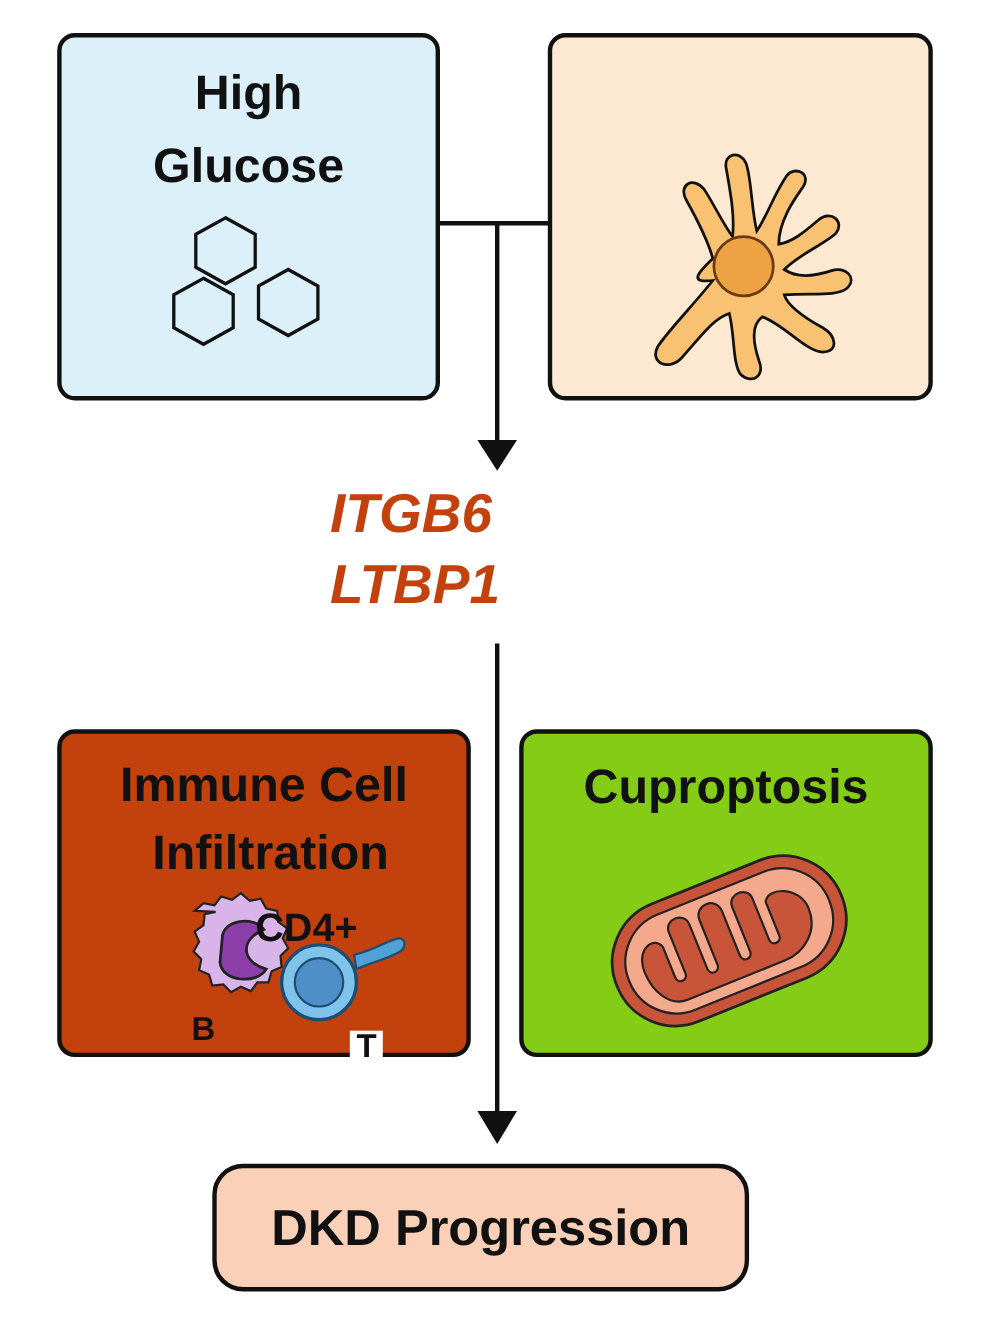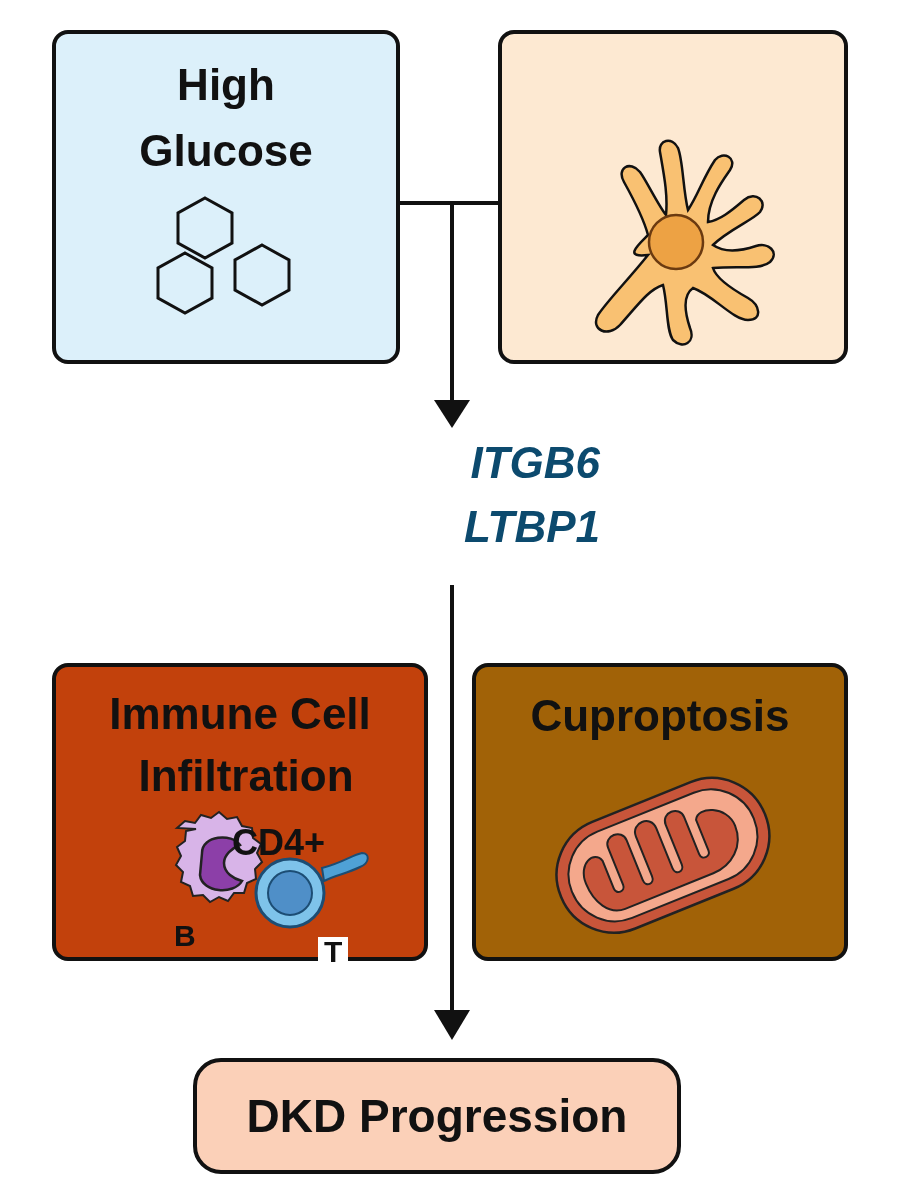--- a/index.html
+++ b/index.html
@@ -2,22 +2,22 @@
 <html><head>
 <meta charset="utf-8">
 <style>
   html, body { margin:0; padding:0; background:#ffffff; }
   body { width:900px; height:1203px; position:relative; overflow:hidden;
          font-family:"Liberation Sans", sans-serif; }
   .box { position:absolute; box-sizing:border-box; border:4px solid #111; border-radius:16px; }
   .title { position:absolute; left:0; right:0; text-align:center; font-weight:bold;
            color:#111; font-size:44px; line-height:62px; }
   svg.overlay { position:absolute; left:0; top:0; }
-  .gene { position:absolute; left:300px; width:300px; text-align:right; font-weight:bold;
-          font-style:italic; font-size:44px; color:#0c4a6e; }
+  .gene { position:absolute; left:300px; width:300px; text-align:left; font-weight:bold;
+          font-style:italic; font-size:50px; color:#c2410c; }
   .lbl { position:absolute; font-weight:bold; color:#111; }
 </style>
 </head>
 <body>
 
 <svg class="overlay" width="900" height="1203">
   <line x1="398" y1="203" x2="500" y2="203" stroke="#111" stroke-width="4"></line>
   <line x1="452" y1="203" x2="452" y2="405" stroke="#111" stroke-width="4"></line>
   <polygon points="434,400 470,400 452,428" fill="#111"></polygon>
   <line x1="452" y1="585" x2="452" y2="1015" stroke="#111" stroke-width="4"></line>
@@ -67,21 +67,21 @@
       <path d="M270,205 C290,200 300,192 310,190 C318,190 318,200 308,204 C296,210 285,212 272,218 Z" fill="#4fa1d6" stroke="#1c4d74" stroke-width="2"></path>
       <circle cx="238" cy="230" r="34" fill="#7ec3ea" stroke="#1c4d74" stroke-width="3"></circle>
       <circle cx="238" cy="230" r="22" fill="#4f8fc8" stroke="#1c4d74" stroke-width="2"></circle>
     </g>
   </svg>
   <div class="lbl" style="left:176px; top:155px; font-size:36px;">CD4+</div>
   <div class="lbl" style="left:118px; top:252px; font-size:30px;">B</div>
   <div class="lbl" style="left:262px; top:270px; font-size:30px; background:#ffffff; padding:0 6px; line-height:30px;">T</div>
 </div>
 
-<div class="box" style="left:472px; top:663px; width:376px; height:298px; background:#a16207;">
+<div class="box" style="left:472px; top:663px; width:376px; height:298px; background:#84cc16;">
   <div class="title" style="top:18px;">Cuproptosis</div>
   <svg width="376" height="298" style="position:absolute; left:-4px; top:-4px;">
     <g transform="rotate(-22 190 190)">
       <rect x="80" y="135" width="220" height="115" rx="57" fill="#c8553a" stroke="#222" stroke-width="2.5"></rect>
       <rect x="92" y="146" width="196" height="93" rx="46" fill="#f4a88c" stroke="#222" stroke-width="2"></rect>
       <path d="M108,190 C108,168 128,162 132,175 L132,205 C132,212 142,212 142,205 L142,165
                C142,152 162,152 162,165 L162,208 C162,216 172,216 172,208 L172,165
                C172,150 194,150 194,165 L194,208 C194,216 204,216 204,208 L204,165
                C204,152 224,152 224,165 L224,205 C224,212 234,212 234,205 L234,172
                C240,160 268,170 268,192 C268,214 250,228 230,228 L135,228 C118,228 108,210 108,190 Z" fill="#c8553a" stroke="#222" stroke-width="2"></path>

